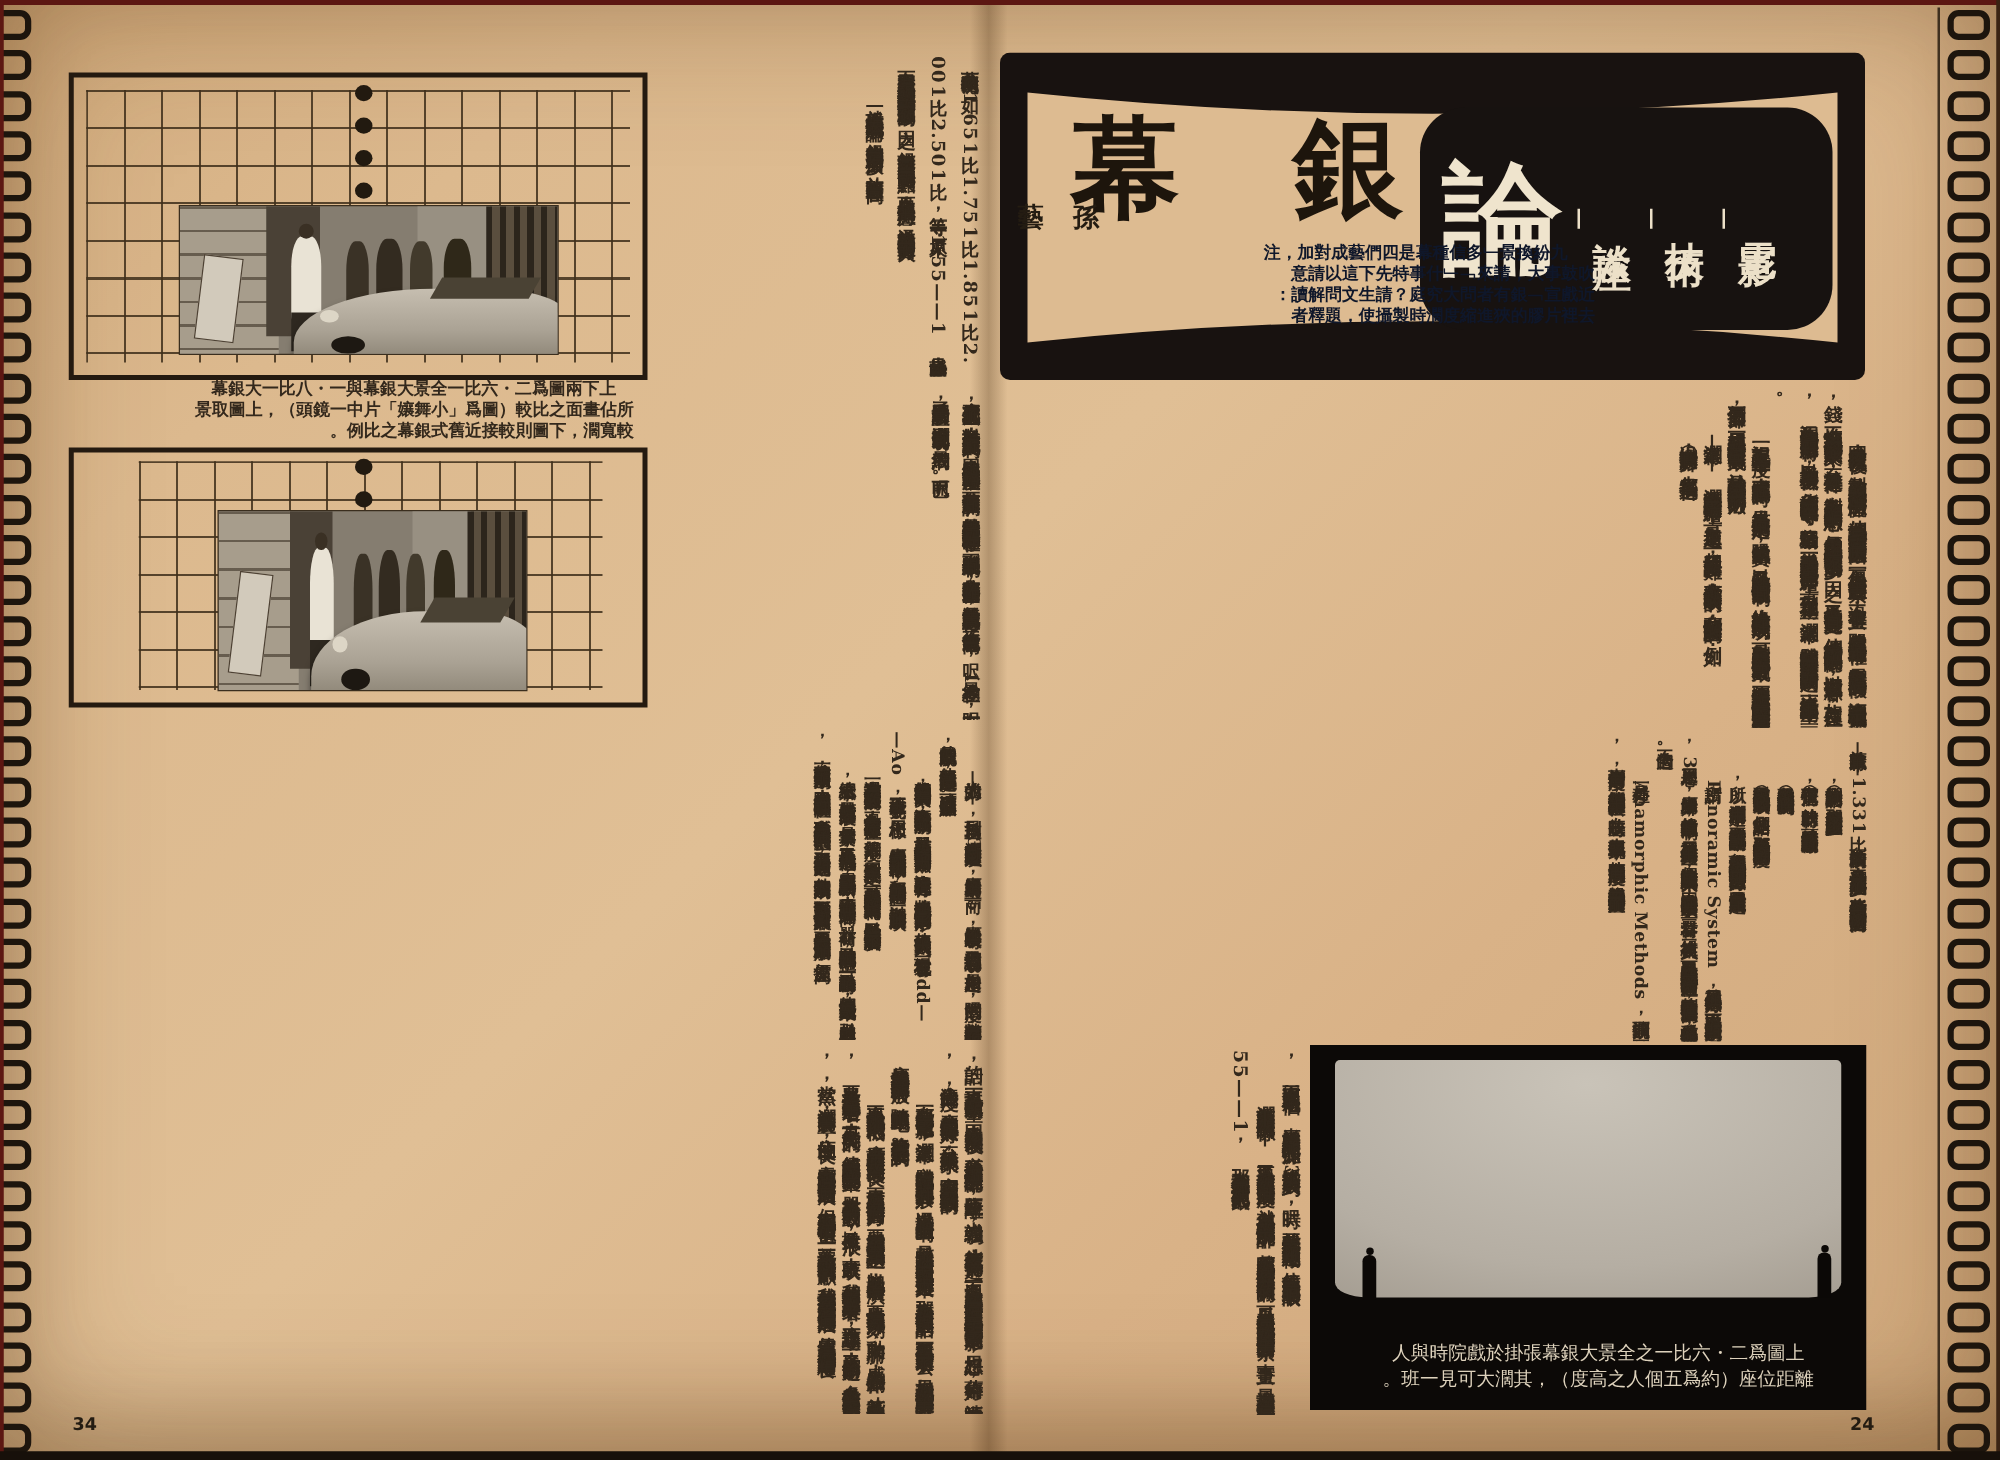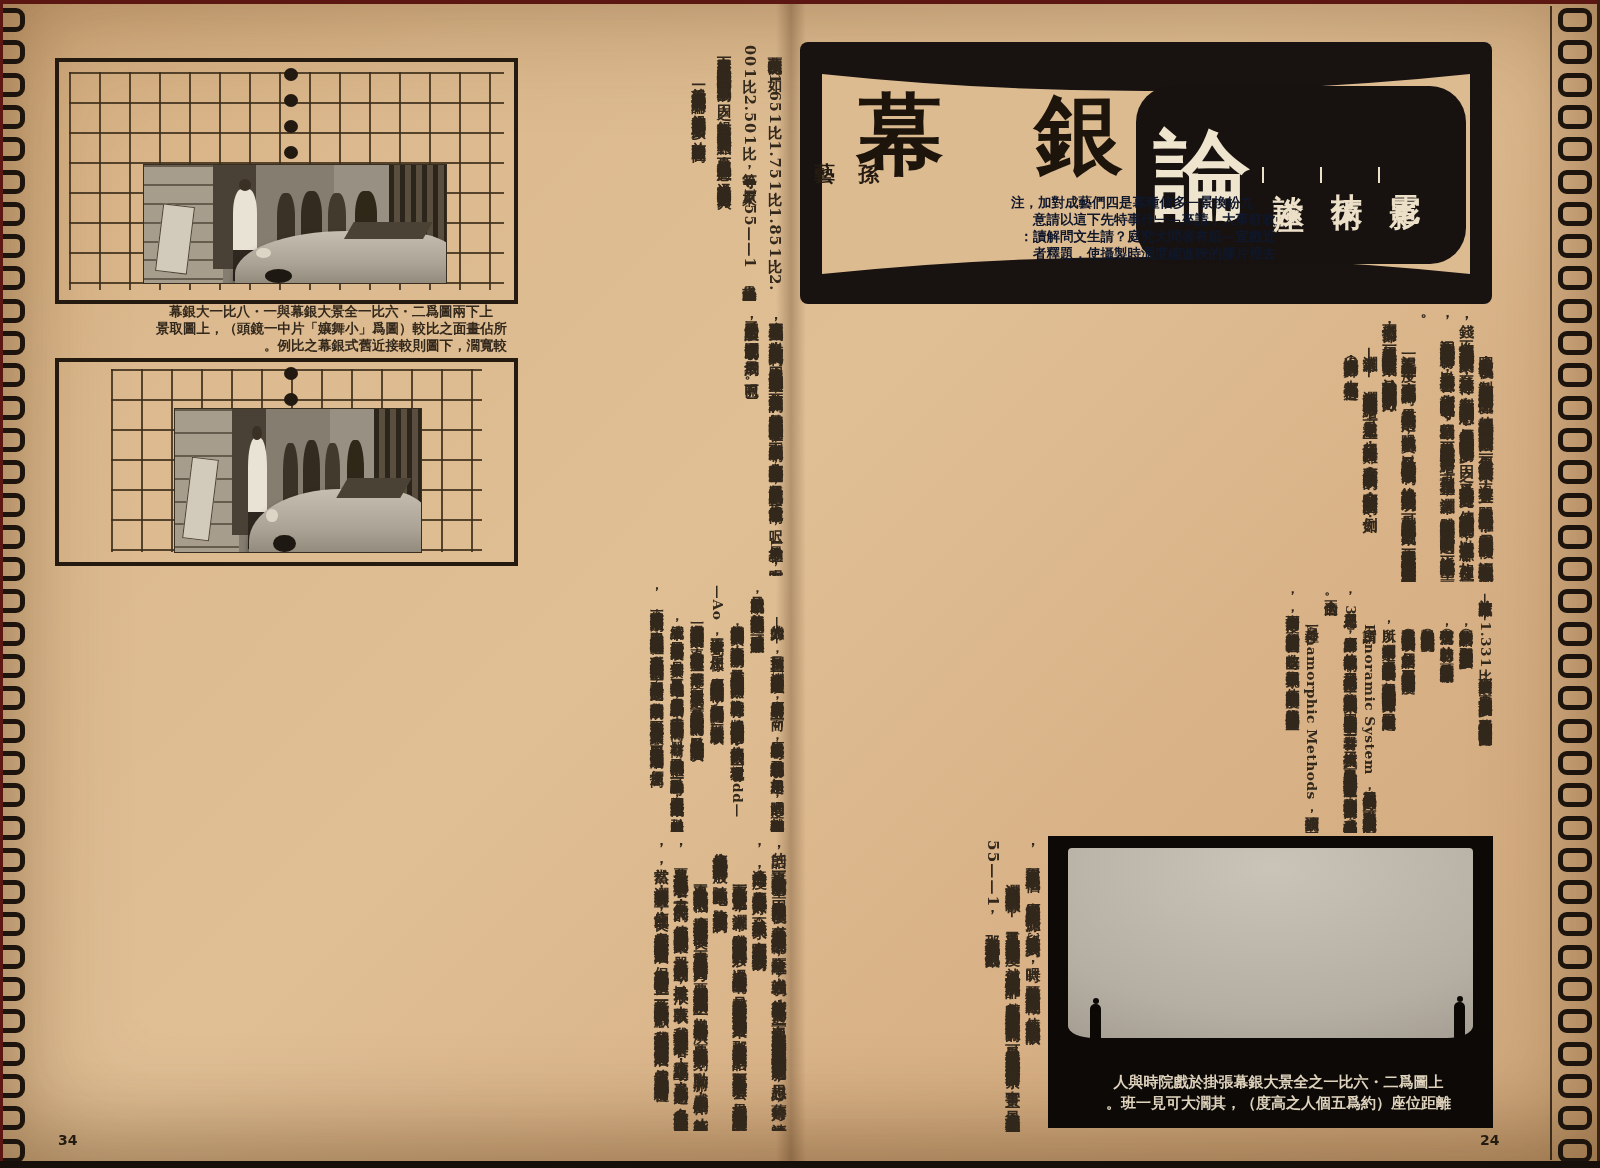--- a/index.html
+++ b/index.html
@@ -50,21 +50,21 @@
   .bannernote{position:absolute;left:56px;top:152px;width:420px;text-align:right;
      font-size:13.5px;line-height:17px;font-weight:bold;color:#0f172a;}
   .bannernote div:first-child{padding-right:22px;}
   
   .scrphoto{position:absolute;left:1048px;top:836px;width:445px;height:292px;background:#0c0907;}
   .scr{position:absolute;left:20px;right:20px;top:12px;height:190px;border-radius:4px 4px 26px 26px/4px 4px 12px 12px;
      background:radial-gradient(120% 140% at 50% 10%, #c9c3b8 0%, #b5aea3 55%, #948c80 100%);}
   .fig{position:absolute;width:11px;height:36px;background:#0b0806;border-radius:5px 5px 1px 1px;}
   .fig::before{content:"";position:absolute;left:2.5px;top:-6px;width:6px;height:6px;border-radius:50%;background:#0b0806;}
   .scrcap{position:absolute;left:0;right:0;top:236px;text-align:center;color:#ded2bc;
-     font-weight:bold;font-size:15px;line-height:21px;margin-left:16px;}
+     font-weight:normal;font-size:15px;line-height:21px;margin-left:16px;}
 </style>
 </head>
 <body>
 
 <div class="paper"></div>
 <div class="gutter"></div>
 <div class="right-rule"></div>
 <div id="holes-left">
     <div class="hole" style="left: -9px; top: 8px;"></div>
     <div class="hole" style="left: -9px; top: 40.3px;"></div>

